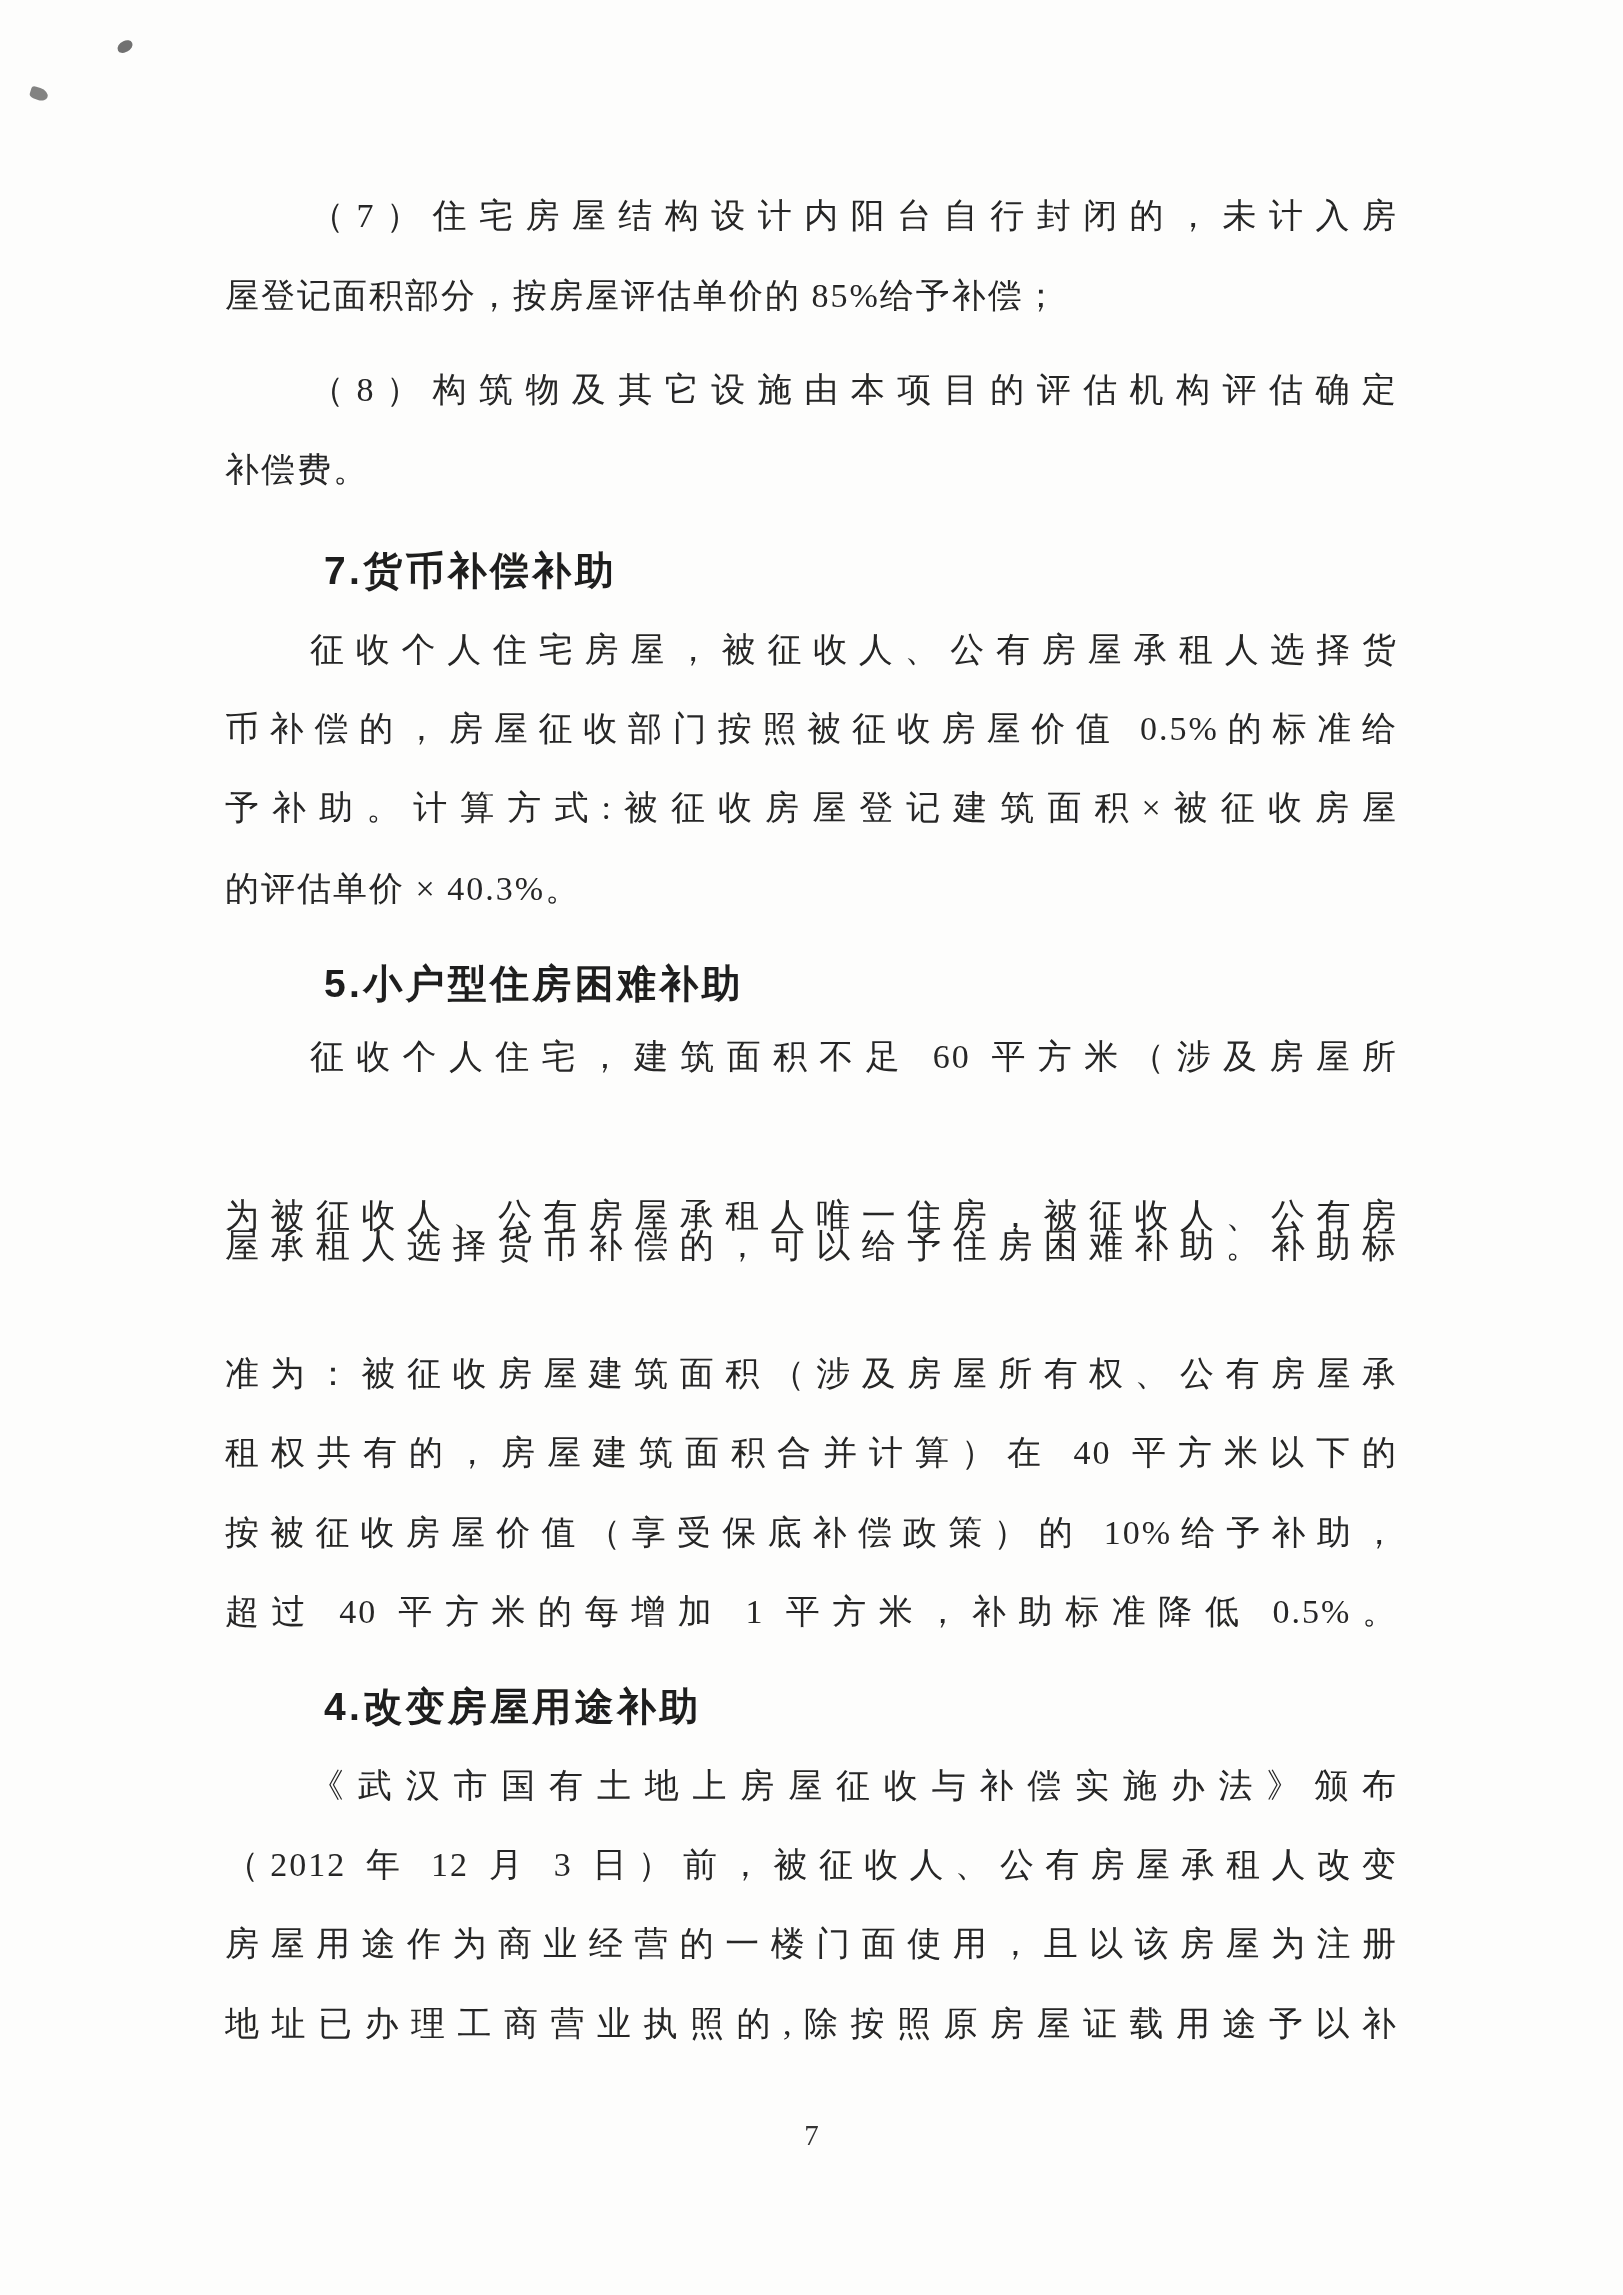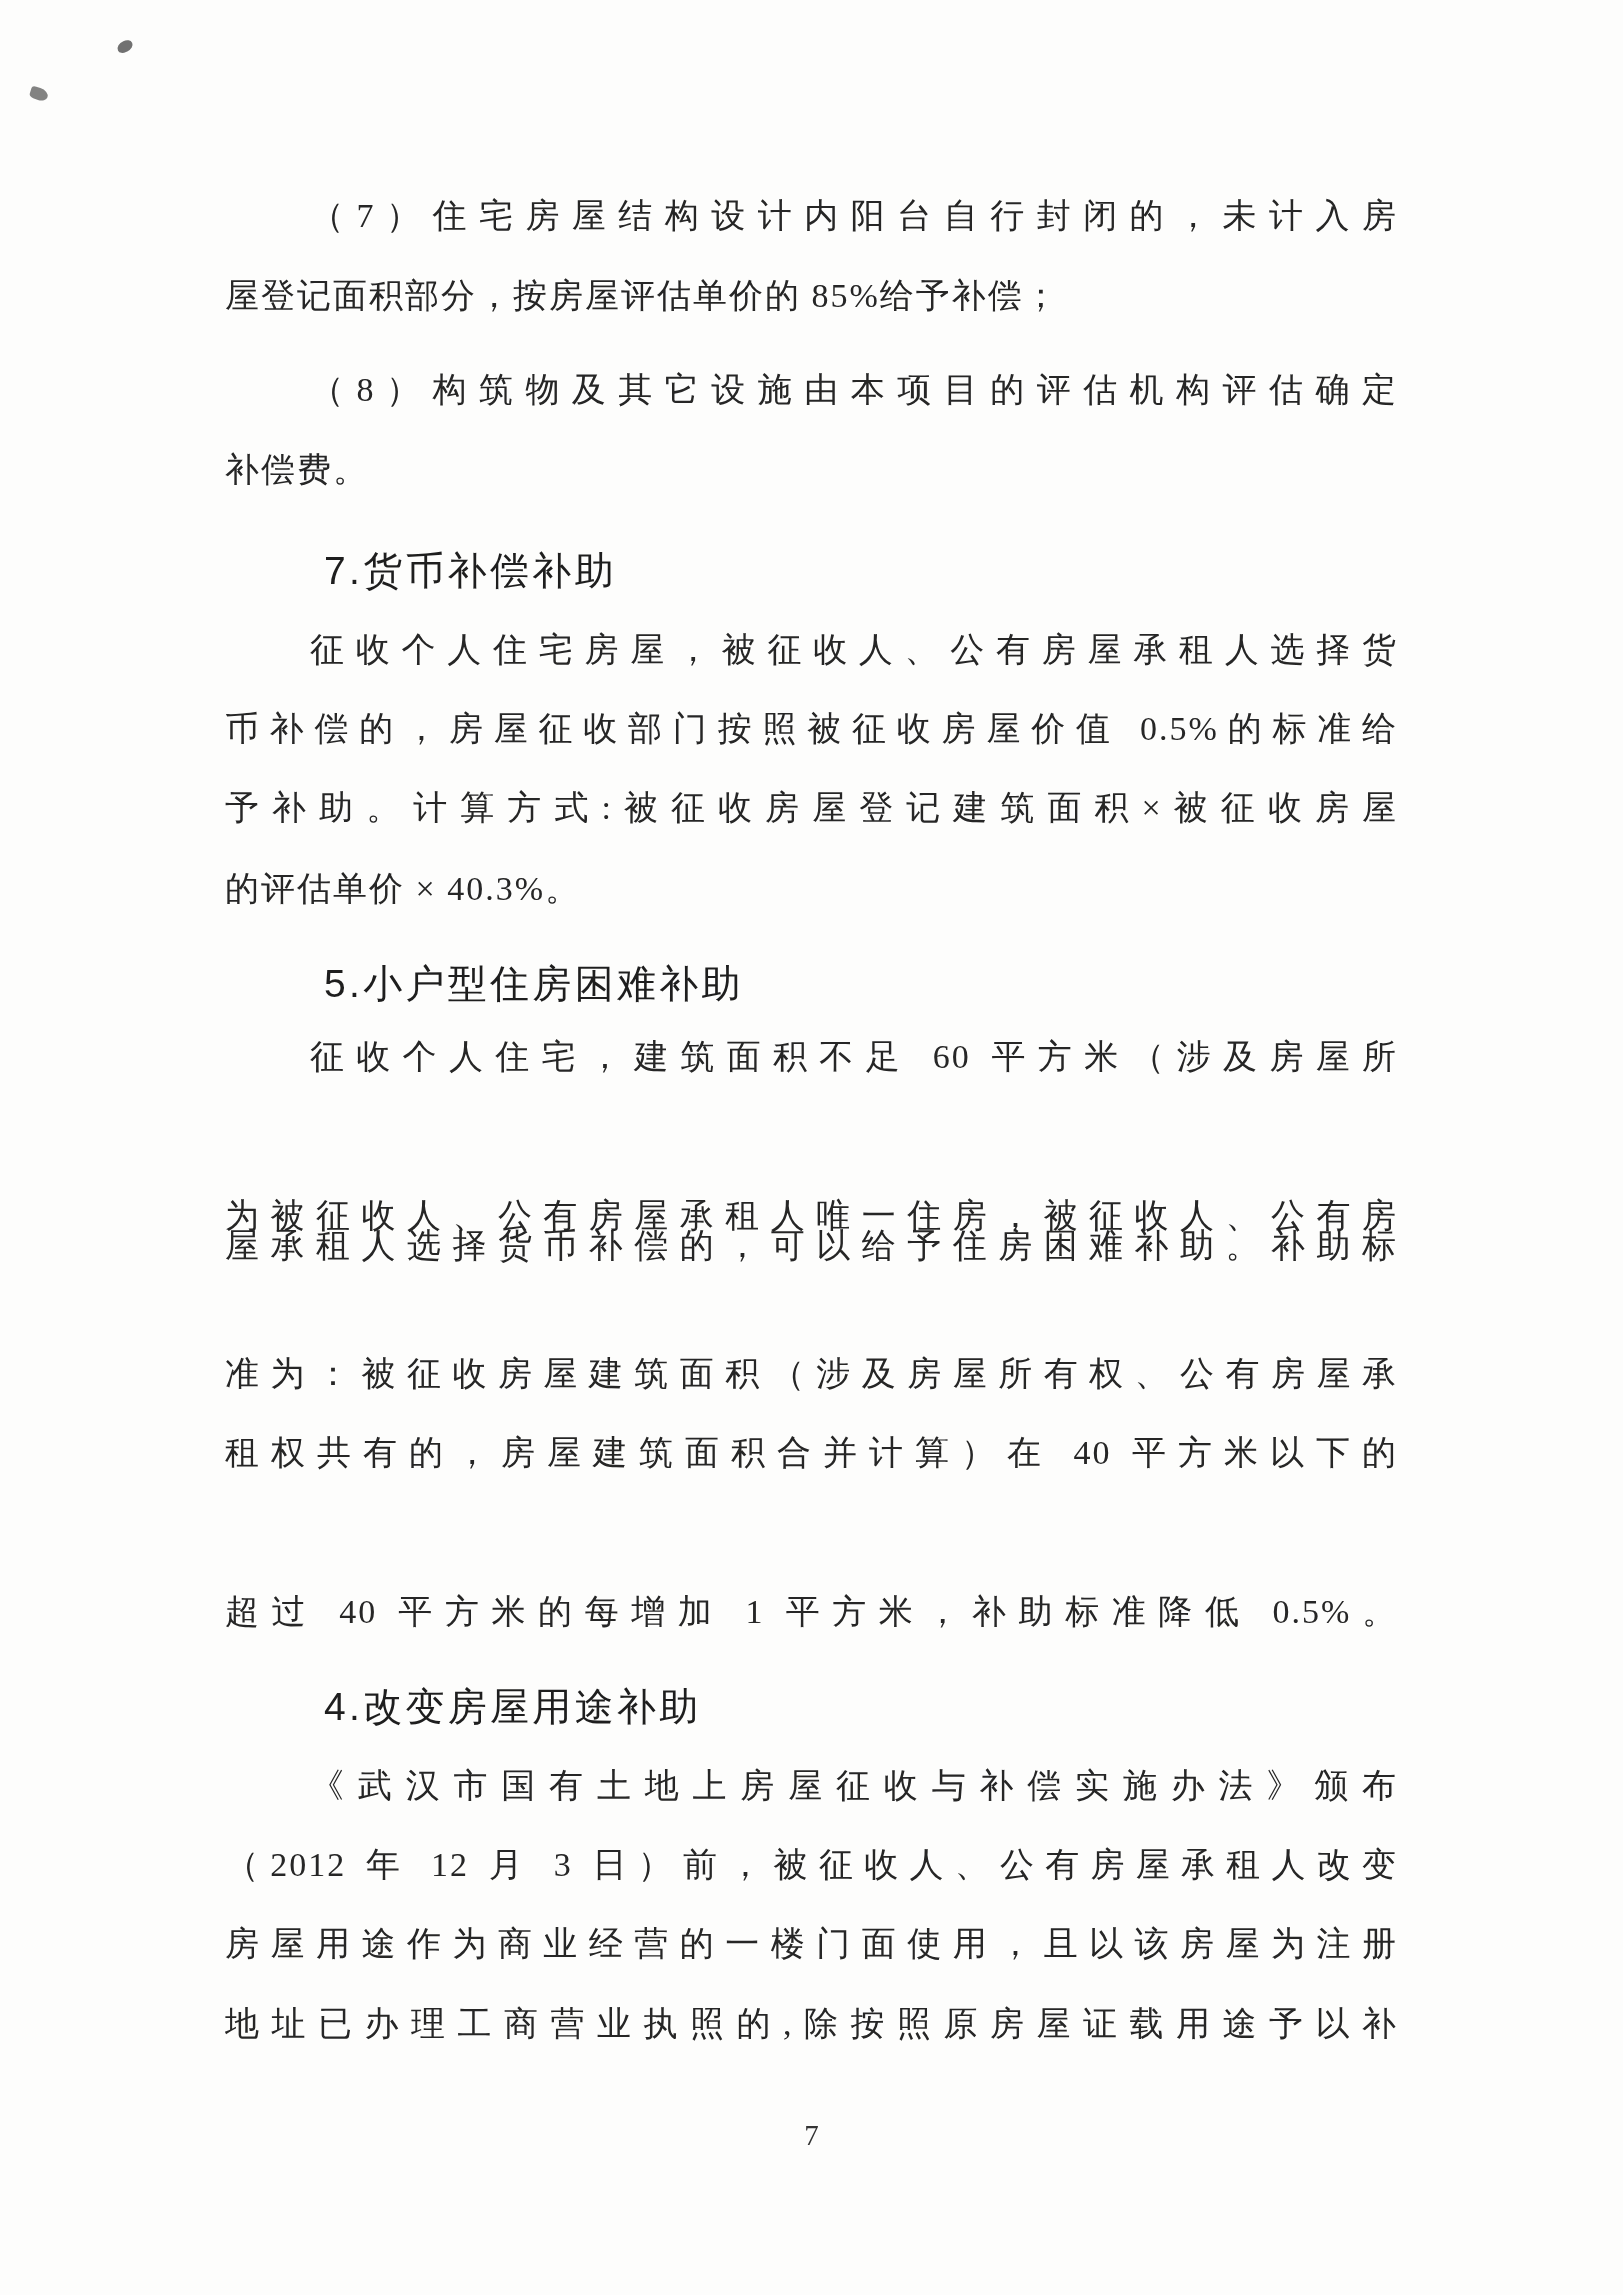--- a/index.html
+++ b/index.html
@@ -32,21 +32,21 @@
     text-align: justify;
     text-align-last: justify;
   }
 
   
   .indent { padding-left: 85px; }
 
   
   .heading {
     font-family: "Liberation Sans", "DejaVu Sans", sans-serif;
-    font-weight: 400;
+    font-weight: 700;
     font-size: 39px;
     letter-spacing: 3.3px;
     padding-left: 99px;
     color: #1e1e1e;
   }
 
   .page-number {
     position: absolute;
     left: 0;
     top: 2119px;
@@ -95,20 +95,21 @@
   <div class="line just" style="top:709px">币补偿的，房屋征收部门按照被征收房屋价值 0.5%的标准给</div>
   <div class="line just" style="top:788px">予补助。计算方式:被征收房屋登记建筑面积×被征收房屋</div>
   <div class="line" style="top:869px">的评估单价 × 40.3%。</div>
 
   <div class="line heading" style="top:962px">5.小户型住房困难补助</div>
   <div class="line just indent" style="top:1037px">征收个人住宅，建筑面积不足 60 平方米（涉及房屋所</div>
   <div class="line just" style="top:1196px">为被征收人、公有房屋承租人唯一住房，被征收人、公有房</div>
   <div class="line just" style="top:1226px">屋承租人选择货币补偿的，可以给予住房困难补助。补助标</div>
   <div class="line just" style="top:1354px">准为：被征收房屋建筑面积（涉及房屋所有权、公有房屋承</div>
   <div class="line just" style="top:1433px">租权共有的，房屋建筑面积合并计算）在 40 平方米以下的</div>
+  <div class="line just" style="top:1513px">按被征收房屋价值（享受保底补偿政策）的 10%给予补助，</div>
   <div class="line just" style="top:1592px">超过 40 平方米的每增加 1 平方米，补助标准降低 0.5%。</div>
 
   <div class="line heading" style="top:1685px">4.改变房屋用途补助</div>
   <div class="line just indent" style="top:1766px">《武汉市国有土地上房屋征收与补偿实施办法》颁布</div>
   <div class="line just" style="top:1845px">（2012 年 12 月 3 日）前，被征收人、公有房屋承租人改变</div>
   <div class="line just" style="top:1924px">房屋用途作为商业经营的一楼门面使用，且以该房屋为注册</div>
   <div class="line just" style="top:2004px">地址已办理工商营业执照的,除按照原房屋证载用途予以补</div>
 
   <div class="page-number">7</div>
 

